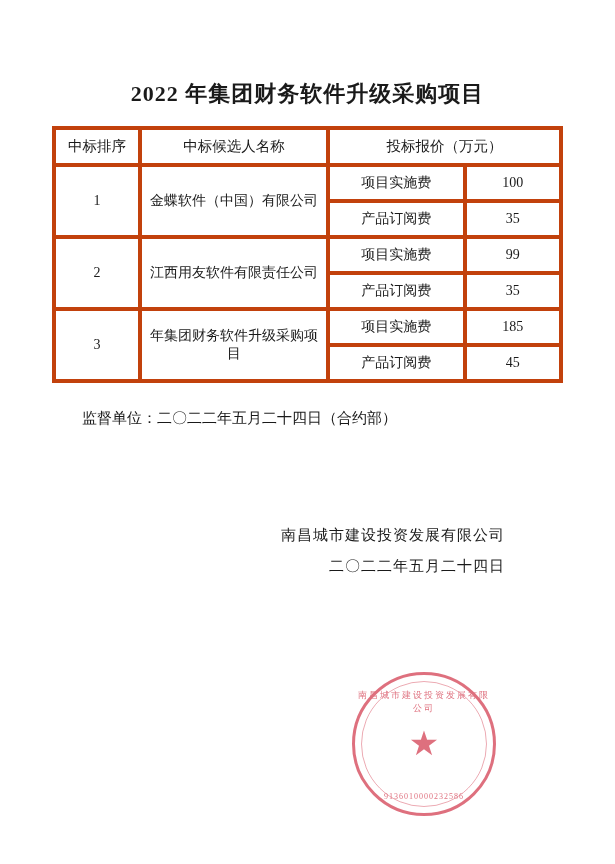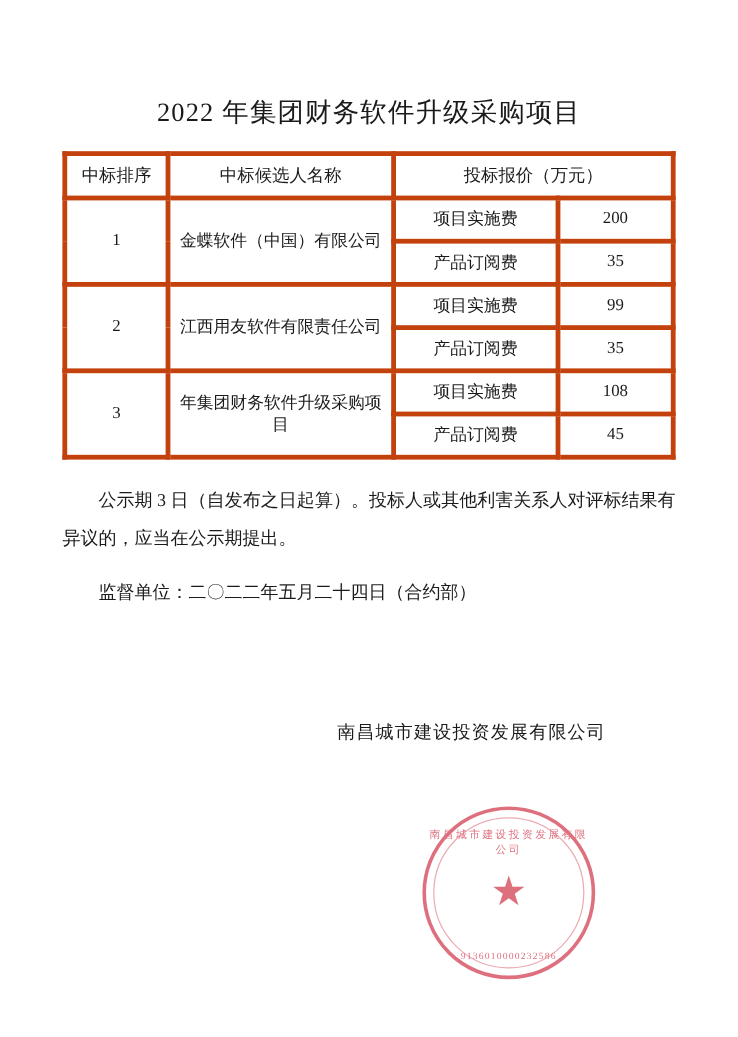--- a/index.html
+++ b/index.html
@@ -18,21 +18,21 @@
   .page {
     position: relative;
     width: 615px;
     height: 864px;
     box-sizing: border-box;
     padding: 60px 52px 0 52px;
   }
   .doc-title {
     text-align: center;
     font-size: 22px;
-    font-weight: normal;
+    font-weight: bold;
     line-height: 1.45;
     letter-spacing: 1px;
     margin: 18px 0 0 0;
   }
   .doc-title .line {
     display: block;
   }
   .body-text {
     font-size: 15px;
     line-height: 2.05;
@@ -155,21 +155,21 @@
         <th class="col-rank">中标排序</th>
         <th class="col-name">中标候选人名称</th>
         <th class="col-item" colspan="2">投标报价（万元）</th>
       </tr>
     </thead>
     <tbody>
       <tr>
         <td rowspan="2">1</td>
         <td rowspan="2">金蝶软件（中国）有限公司</td>
         <td class="col-item">项目实施费</td>
-        <td class="col-price">200</td>
+        <td class="col-price">100</td>
       </tr>
       <tr>
         <td class="col-item">产品订阅费</td>
         <td class="col-price">35</td>
       </tr>
 
       <tr>
         <td rowspan="2">2</td>
         <td rowspan="2">江西用友软件有限责任公司</td>
         <td class="col-item">项目实施费</td>
@@ -177,38 +177,38 @@
       </tr>
       <tr>
         <td class="col-item">产品订阅费</td>
         <td class="col-price">35</td>
       </tr>
 
       <tr>
         <td rowspan="2">3</td>
         <td rowspan="2">年集团财务软件升级采购项目</td>
         <td class="col-item">项目实施费</td>
-        <td class="col-price">108</td>
+        <td class="col-price">185</td>
       </tr>
       <tr>
         <td class="col-item">产品订阅费</td>
         <td class="col-price">45</td>
       </tr>
     </tbody>
   </table>
 
   <div class="para-block">
-    <p class="para">公示期 3 日（自发布之日起算）。投标人或其他利害关系人对评标结果有异议的，应当在公示期提出。</p>
     <p class="para tight">监督单位：二〇二二年五月二十四日（合约部）</p>
   </div>
 
   <div class="seal">
     <div class="seal-ring-inner"></div>
     <div class="seal-top">南昌城市建设投资发展有限公司</div>
     <div class="star">★</div>
     <div class="seal-bottom">9136010000232586</div>
   </div>
 
   <div class="signature">
     <div>南昌城市建设投资发展有限公司</div>
+    <div>二〇二二年五月二十四日</div>
   </div>
 
 </div>
 
 </body></html>

